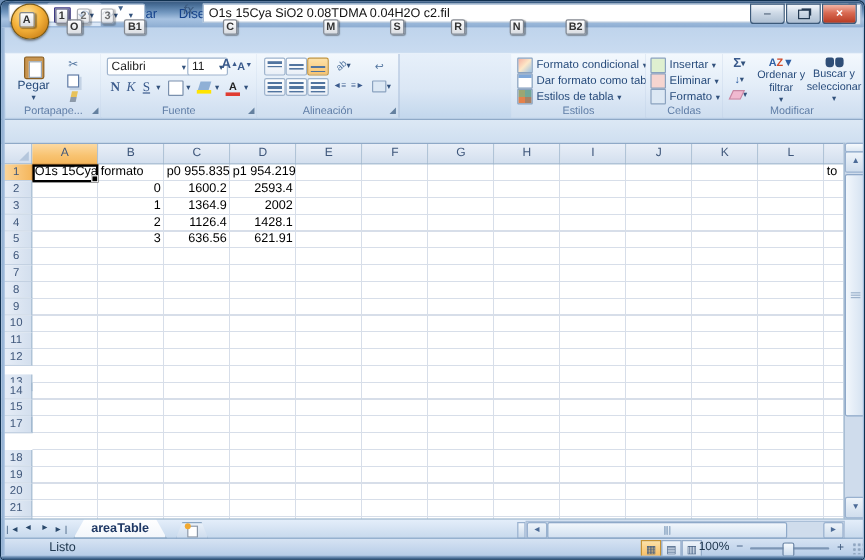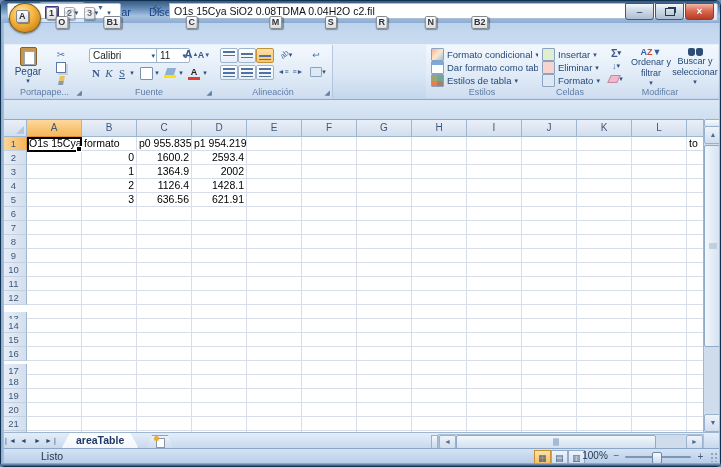--- a/index.html
+++ b/index.html
@@ -413,21 +413,21 @@
       <div class="rowhdr" style="top: 101px;">7</div>
       <div class="rowhdr" style="top: 115px;">8</div>
       <div class="rowhdr" style="top: 129px;">9</div>
       <div class="rowhdr" style="top: 143px;">10</div>
       <div class="rowhdr" style="top: 157px;">11</div>
       <div class="rowhdr" style="top: 171px;">12</div>
       <div class="rowhdr" style="top: 192px;">13</div>
       <div class="rowhdr" style="top: 199px;">14</div>
       <div class="rowhdr" style="top: 213px;">15</div>
       <div class="rowhdr" style="top: 227px;">16</div>
-      <div class="rowhdr" style="top: 244px;">17</div>
+      <div class="rowhdr" style="top: 227px;">17</div>
       <div class="rowhdr" style="top: 255px;">18</div>
       <div class="rowhdr" style="top: 269px;">19</div>
       <div class="rowhdr" style="top: 283px;">20</div>
       <div class="rowhdr" style="top: 297px;">21</div>
       <div class="rowhdr" style="top: 311px;">22</div>
       <div class="cell left" style="left: 26px; top: 17px;">O1s 15Cya Si</div>
       <div class="cell left" style="left: 81px; top: 17px;">formato</div>
       <div class="cell left" style="left: 136px; top: 17px;">p0 955.835</div>
       <div class="cell left" style="left: 191px; top: 17px;">p1 954.219</div>
       <div class="cell left" style="left: 686px; top: 17px;">to</div>

